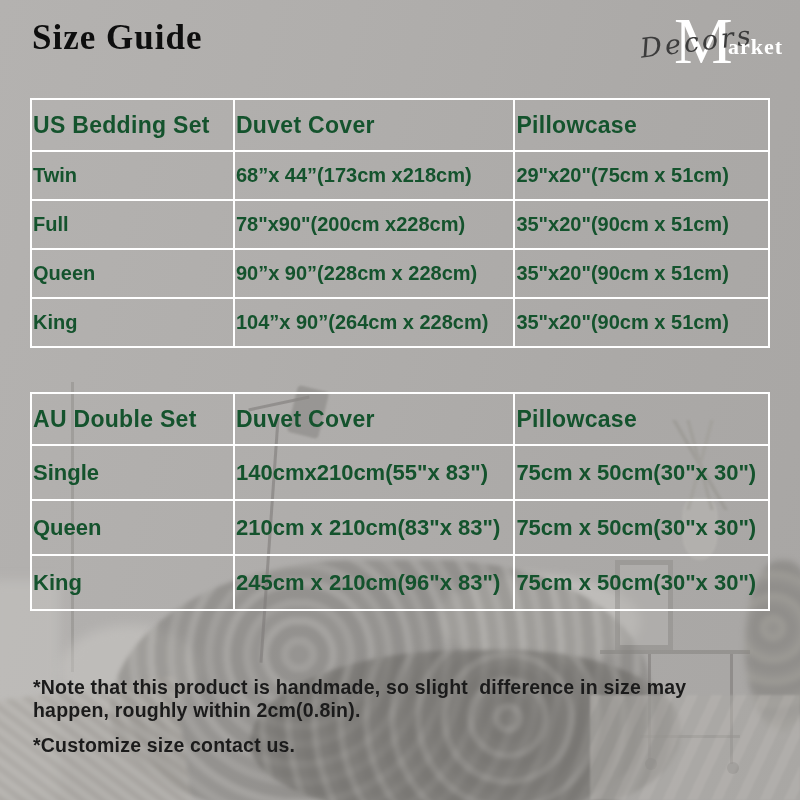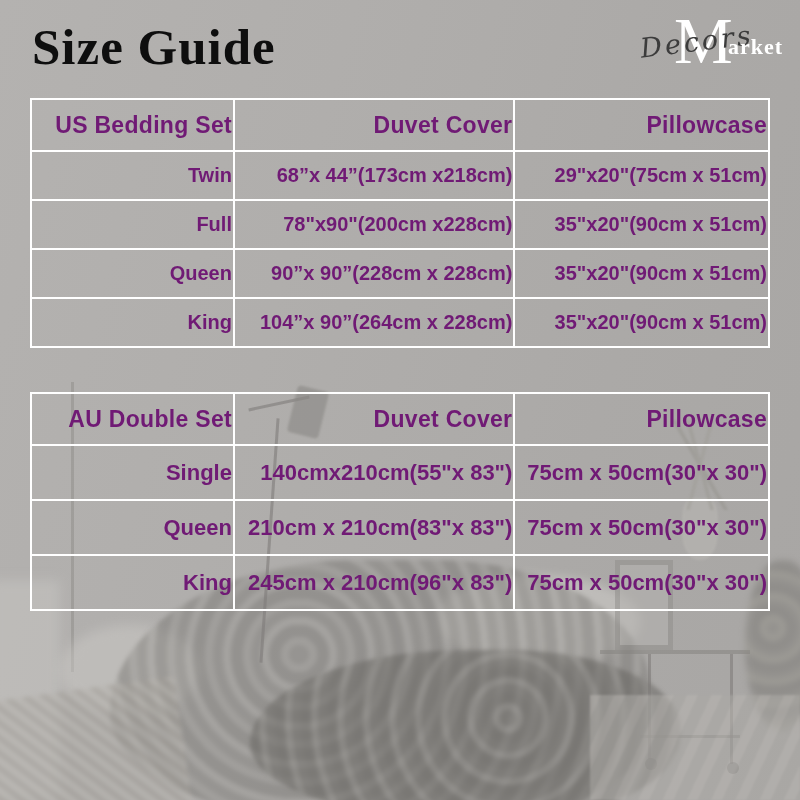--- a/index.html
+++ b/index.html
@@ -45,36 +45,36 @@
     background:repeating-radial-gradient(circle at 40% 40%,#817f7a 0 7px,#949289 7px 13px,#777571 13px 22px);
     filter:blur(3px);opacity:.5;}
   .bg-floor{left:590px;top:695px;width:210px;height:105px;
     background:repeating-linear-gradient(115deg,#b8b5b1 0 10px,#aba9a5 10px 22px);opacity:.55;filter:blur(1px);}
 
   
   .content{position:absolute;inset:0;z-index:1;}
   .page-title{
     position:absolute;left:32px;top:18px;margin:0;
     font-family:"Liberation Serif",serif;font-weight:bold;
-    font-size:51px;letter-spacing:1px;color:#0e0e0e;
+    font-size:35px;letter-spacing:1px;color:#0e0e0e;
   }
   .logo{position:absolute;top:10px;right:22px;width:138px;height:76px;}
   .logo span{position:absolute;}
   .logo-m{left:34px;top:-4px;font-family:"Liberation Serif",serif;font-size:66px;line-height:70px;color:#ffffff;}
   .logo-script{left:0px;top:16px;font-family:"DejaVu Serif",serif;font-style:italic;font-size:27px;
     color:#3c3c3c;transform:rotate(-7deg);letter-spacing:3px;}
   .logo-rest{left:88px;top:24px;font-family:"Liberation Serif",serif;font-weight:bold;font-size:22px;color:#ffffff;letter-spacing:1px;}
 
   table.size-table{
     position:absolute;left:30px;width:740px;border-collapse:collapse;table-layout:fixed;
   }
   #table-us{top:98px;}
   #table-au{top:392px;}
   .size-table th,.size-table td{
-    border:2px solid #ffffff;color:#701a75;text-align:right;vertical-align:middle;
+    border:2px solid #ffffff;color:#14532d;text-align:left;vertical-align:middle;
     font-family:"Liberation Sans",sans-serif;overflow:hidden;white-space:nowrap;
   }
   .size-table th{font-size:23px;font-weight:bold;height:48px;letter-spacing:.3px;}
   #table-us td{font-size:20px;font-weight:600;height:45px;}
   #table-au td{font-size:22px;font-weight:600;height:51px;}
   .col-size{width:27.5%;}
   .col-duvet{width:38%;}
   .col-pillow{width:34.5%;}
 
   .notes{position:absolute;left:33px;top:676px;width:735px;color:#1b1b1b;}
@@ -181,14 +181,18 @@
         <td>75cm x 50cm(30"x 30")</td>
       </tr>
       <tr>
         <td>King</td>
         <td>245cm x 210cm(96"x 83")</td>
         <td>75cm x 50cm(30"x 30")</td>
       </tr>
     </tbody>
   </table>
 
+  <div class="notes">
+    <p class="note">*Note that this product is handmade, so slight  difference in size may happen, roughly within 2cm(0.8in).</p>
+    <p class="note">*Customize size contact us.</p>
+  </div>
 
 </div>
 
 </body></html>

